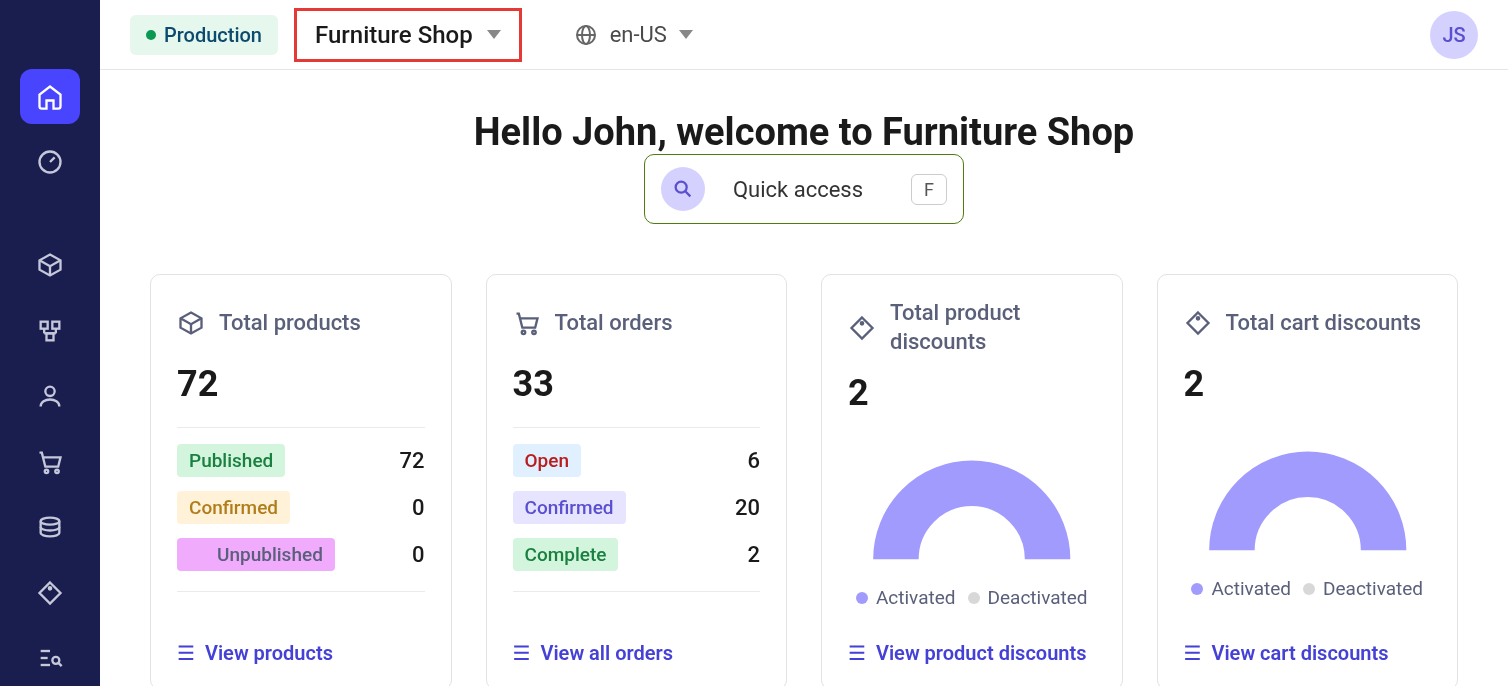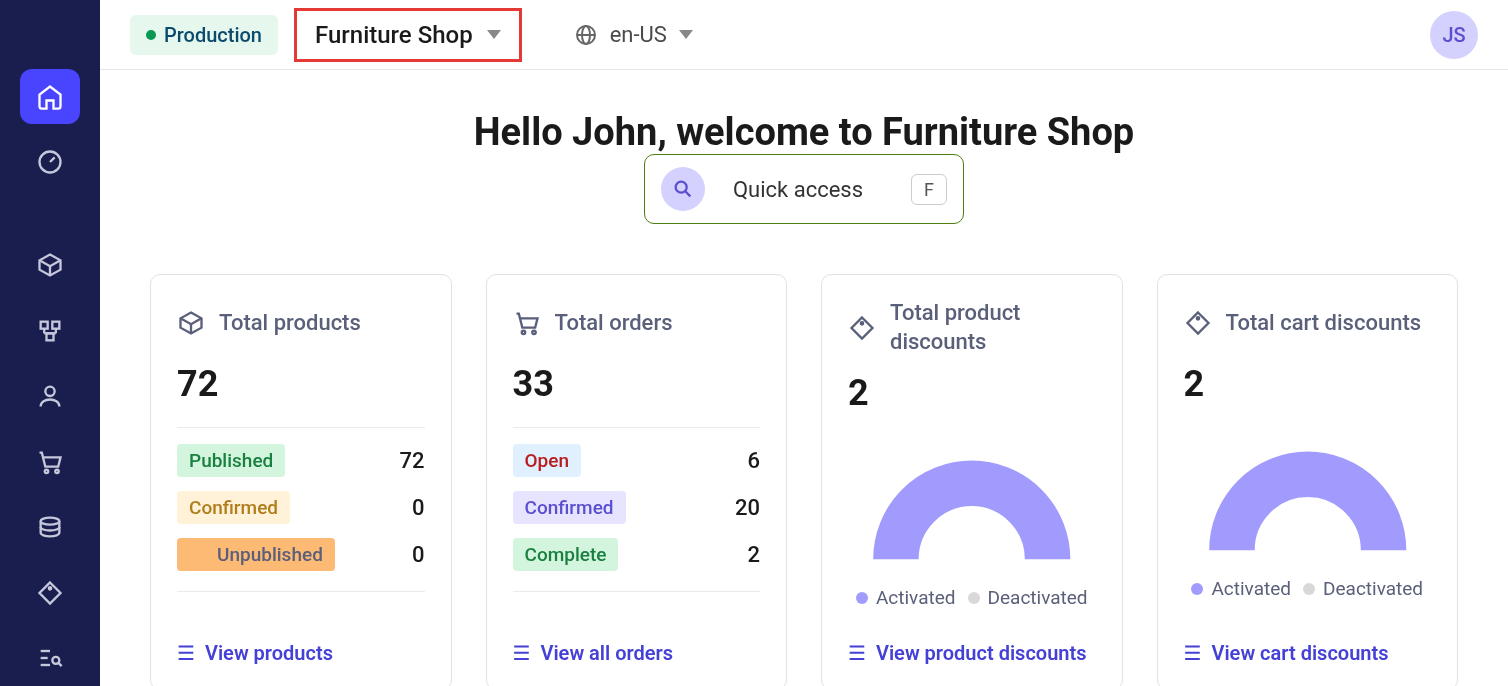--- a/index.html
+++ b/index.html
@@ -82,21 +82,21 @@
     .card-title { font-size: 22px; color: #5a5f7a; font-weight: 500; line-height: 1.3; }
     .card-value { font-size: 36px; font-weight: 700; color: #1a1a1a; margin-bottom: 16px; }
     .card-divider { border: none; border-top: 1px solid #eaeaea; margin: 6px 0 16px; }
     .status-row { display: flex; align-items: center; justify-content: space-between; margin-bottom: 14px; }
     .status-badge {
       padding: 5px 12px; border-radius: 4px; font-size: 19px; font-weight: 500;
     }
     .status-value { font-size: 22px; color: #1a1a1a; font-weight: 500; }
     .published { background: #d4f5dd; color: #1a8040; }
     .modified { background: #fff2d9; color: #b07d1a; }
-    .unpublished { background: #fdba74; color: #5a5f7a; padding-left: 40px; }
+    .unpublished { background: #f0abfc; color: #5a5f7a; padding-left: 40px; }
     .open-s { background: #e0f0ff; color: #b91c1c; }
     .confirmed { background: #e6e4ff; color: #5a4fcf; }
     .complete { background: #d4f5dd; color: #1a8040; }
     .canceled { background: #fff2d9; color: #b07d1a; }
     .gauge-svg { width: 100%; height: 130px; margin: 10px 0 16px; }
     .legend { display: flex; align-items: center; justify-content: center; gap: 12px; margin-bottom: 18px; flex-wrap: wrap; }
     .legend-item { display: flex; align-items: center; gap: 8px; font-size: 19px; color: #5a5f7a; }
     .legend-dot { width: 12px; height: 12px; border-radius: 50%; }
     .leg-a { background: #a29bfe; }
     .leg-d { background: #d8d8d8; }

